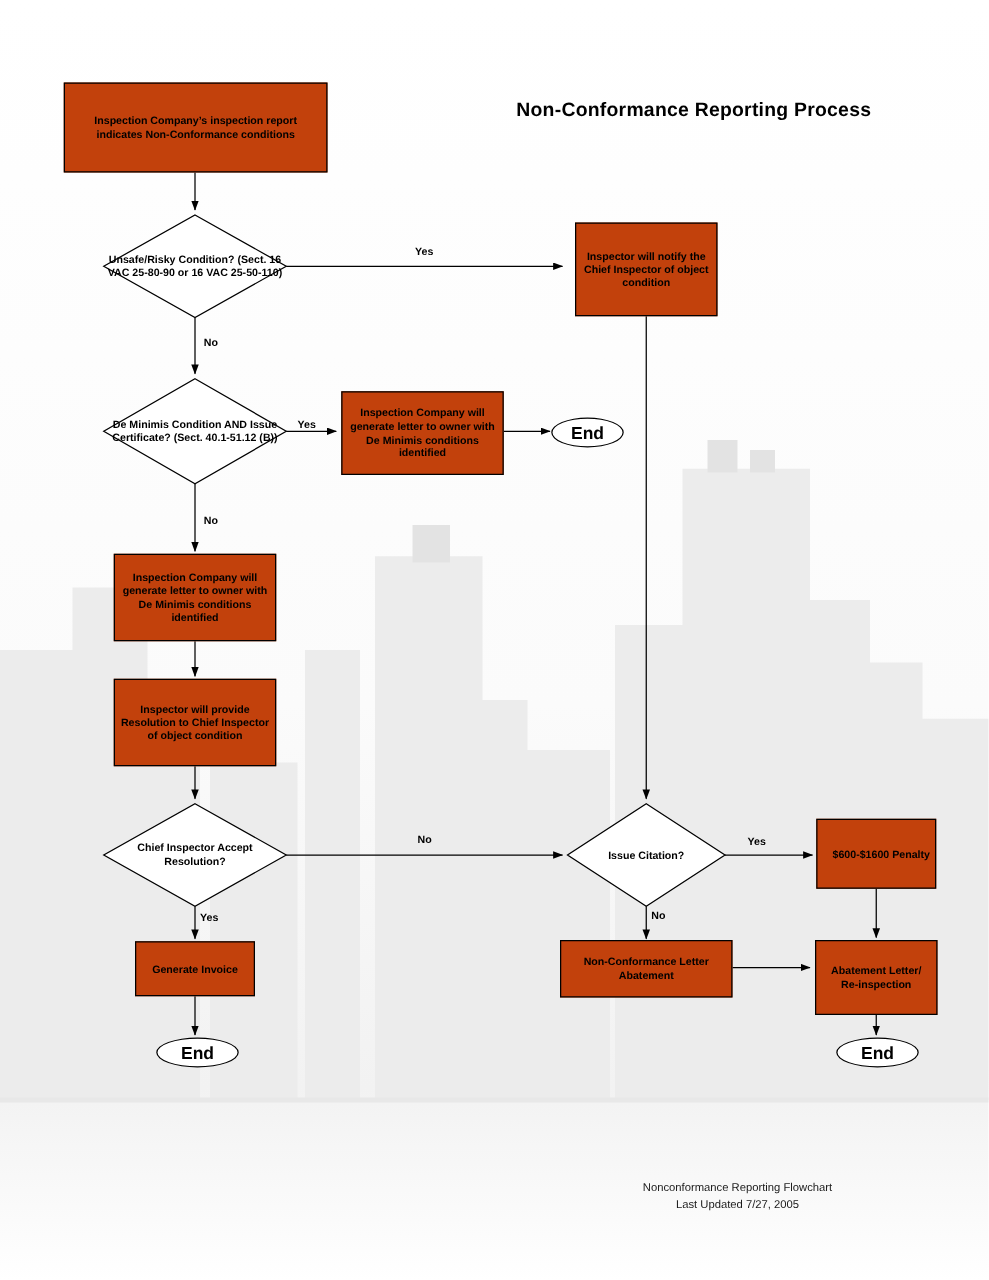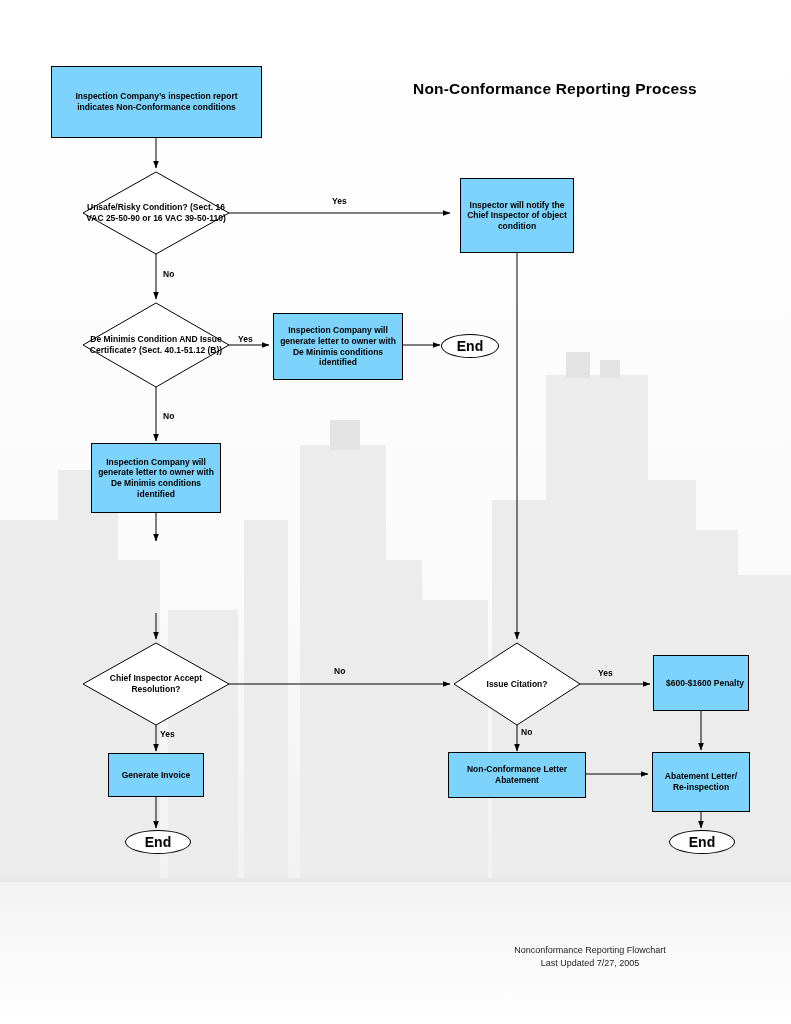--- a/index.html
+++ b/index.html
@@ -38,21 +38,21 @@
     align-items: center;
     justify-content: center;
     text-align: center;
     font-size: 8.5px;
     font-weight: bold;
     line-height: 1.25;
     color: #000;
   }
   .box {
     border: 1px solid #000;
-    background: #7dd3fc;
+    background: #c2410c;
     padding: 2px 4px;
   }
   .diamond-wrap {
     position: absolute;
     display: flex;
     align-items: center;
     justify-content: center;
   }
   .diamond-label {
     position: relative;
@@ -191,21 +191,21 @@
     </g>
   </svg>
 
   <div id="title">Non-Conformance Reporting Process</div>
 
   <div class="node box" style="left:51px; top:66px; width:211px; height:72px;">
     <span>Inspection Company’s inspection report indicates Non-Conformance conditions</span>
   </div>
 
   <div class="diamond-wrap" style="left:83px; top:172px; width:146px; height:82px;">
-    <div class="diamond-label">Unsafe/Risky Condition? (Sect. 16 VAC 25-50-90 or 16 VAC 39-50-110)</div>
+    <div class="diamond-label">Unsafe/Risky Condition? (Sect. 16 VAC 25-80-90 or 16 VAC 25-50-110)</div>
   </div>
 
   <div class="node box" style="left:460px; top:178px; width:114px; height:75px;">
     <span>Inspector will notify the Chief Inspector of object condition</span>
   </div>
 
   <div class="diamond-wrap" style="left:83px; top:303px; width:146px; height:84px;">
     <div class="diamond-label">De Minimis Condition AND Issue Certificate? (Sect. 40.1-51.12 (B))</div>
   </div>
 
@@ -214,20 +214,23 @@
   </div>
 
   <div class="terminator" style="left:441px; top:334px; width:56px; height:22px;">
     <span>End</span>
   </div>
 
   <div class="node box" style="left:91px; top:443px; width:130px; height:70px;">
     <span>Inspection Company will generate letter to owner with De Minimis conditions identified</span>
   </div>
 
+  <div class="node box" style="left:91px; top:543px; width:130px; height:70px;">
+    <span>Inspector will provide Resolution to Chief Inspector of object condition</span>
+  </div>
 
   <div class="diamond-wrap" style="left:83px; top:643px; width:146px; height:82px;">
     <div class="diamond-label">Chief Inspector Accept Resolution?</div>
   </div>
 
   <div class="node box" style="left:108px; top:753px; width:96px; height:44px;">
     <span>Generate Invoice</span>
   </div>
 
   <div class="terminator" style="left:125px; top:830px; width:64px; height:22px;">

